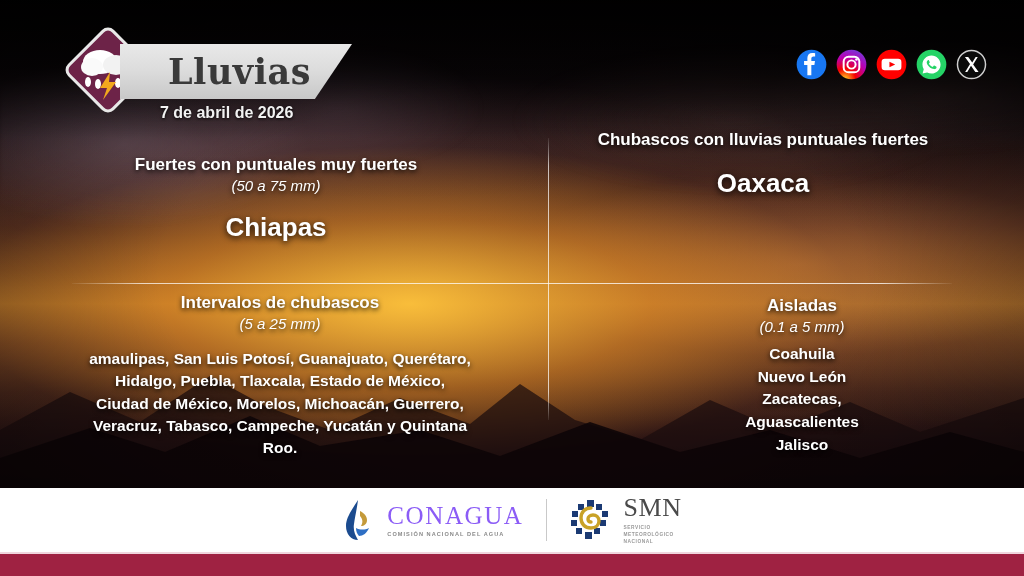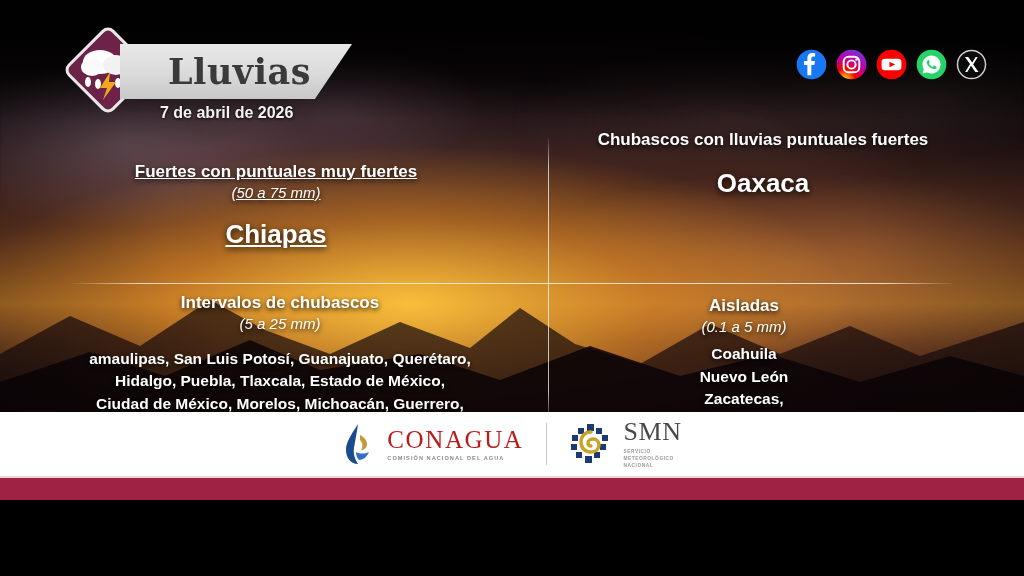--- a/index.html
+++ b/index.html
@@ -2,21 +2,21 @@
 <html lang="es"><head>
 <meta charset="utf-8">
 <title>Lluvias - SMN CONAGUA</title>
 <style>
   * { margin:0; padding:0; box-sizing:border-box; }
   html,body { width:1024px; height:576px; overflow:hidden; background:#000; }
   body { font-family:"Liberation Sans", sans-serif; }
 
   .poster {
     position:relative;
-    width:1024px; height:500px;
+    width:1024px; height:576px;
     overflow:hidden;
     background:#0a0507;
   }
 
   
   .bg { position:absolute; inset:0; overflow:hidden; }
   .bg-sky {
     position:absolute; left:0; top:0; width:100%; height:490px;
     background:
       radial-gradient(ellipse 62% 46% at 40% 62%, rgba(255,196,60,0.92) 0%, rgba(226,138,36,0.55) 38%, rgba(120,58,30,0.12) 70%, rgba(0,0,0,0) 100%),
@@ -112,36 +112,36 @@
   .q-states-big {
     font-size:26px; font-weight:700; margin-top:18px;
     text-shadow:0 2px 6px rgba(0,0,0,0.9);
   }
   .q-states {
     font-size:15.5px; font-weight:700; line-height:1.44;
     margin-top:16px;
     text-shadow:0 2px 5px rgba(0,0,0,0.9);
   }
 
-  #quad-tl { left:108px; top:162px; width:336px;text-decoration:underline; }
+  #quad-tl { left:108px; top:155px; width:336px; }
   #quad-tr { left:588px; top:130px; width:350px; }
   #quad-bl { left:88px;  top:293px; width:384px; }
-  #quad-br { left:580px; top:296px; width:328px; }
+  #quad-br { left:638px; top:296px; width:328px; }
 
   
   .footer-white {
     position:absolute; left:0; bottom:24px; width:100%; height:64px;
     background:#ffffff;
     display:flex; align-items:center; justify-content:center; gap:22px;
   }
   .logo-group { display:flex; align-items:center; gap:11px; }
   .logo-txt { display:flex; flex-direction:column; justify-content:center; }
   .conagua-name {
     font-family:"Liberation Serif", serif;
-    font-size:25px; font-weight:400; letter-spacing:1.6px; color:#b91c1c;
+    font-size:25px; font-weight:400; letter-spacing:1.6px; color:#8b5cf6;
     line-height:1;
   }
   .conagua-sub {
     font-size:5.6px; letter-spacing:1.05px; color:#8a8a8a;
     margin-top:3px; font-weight:700;
   }
   .vline { width:1px; height:42px; background:#c9c9c9; }
   .smn-name {
     font-family:"Liberation Serif", serif;
     font-size:26px; font-weight:400; letter-spacing:0.6px; color:#4a4a4a;

